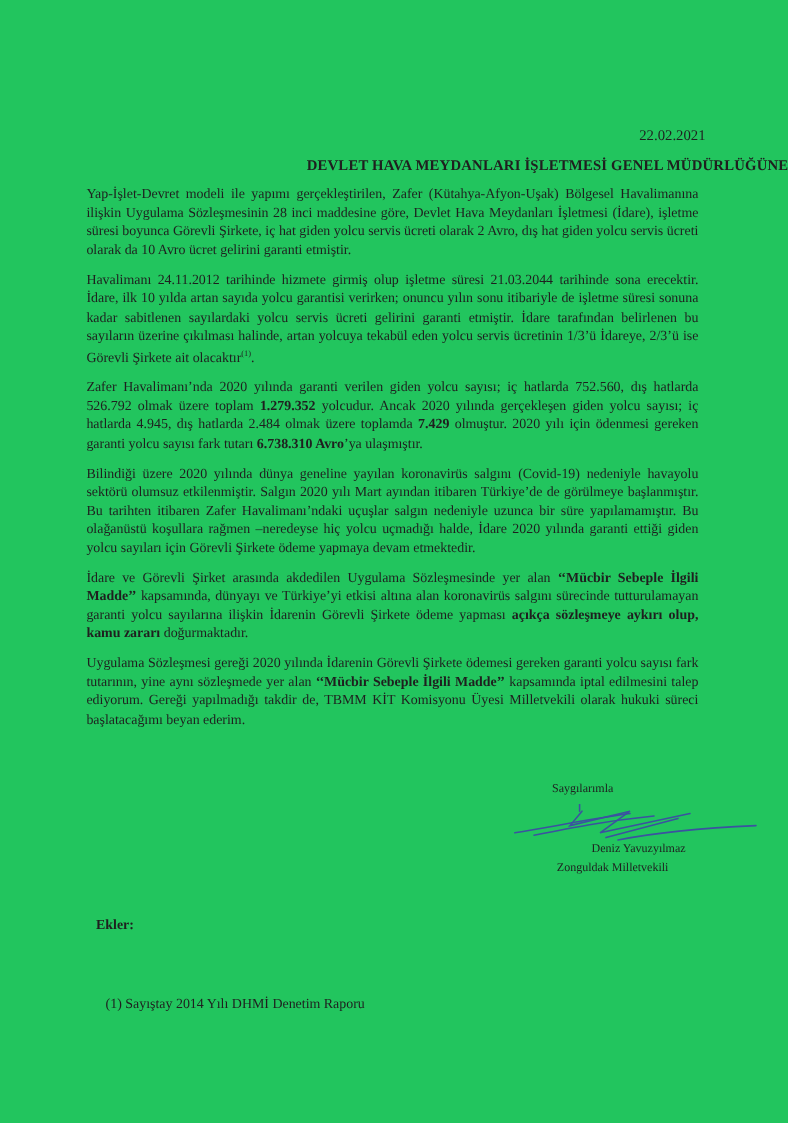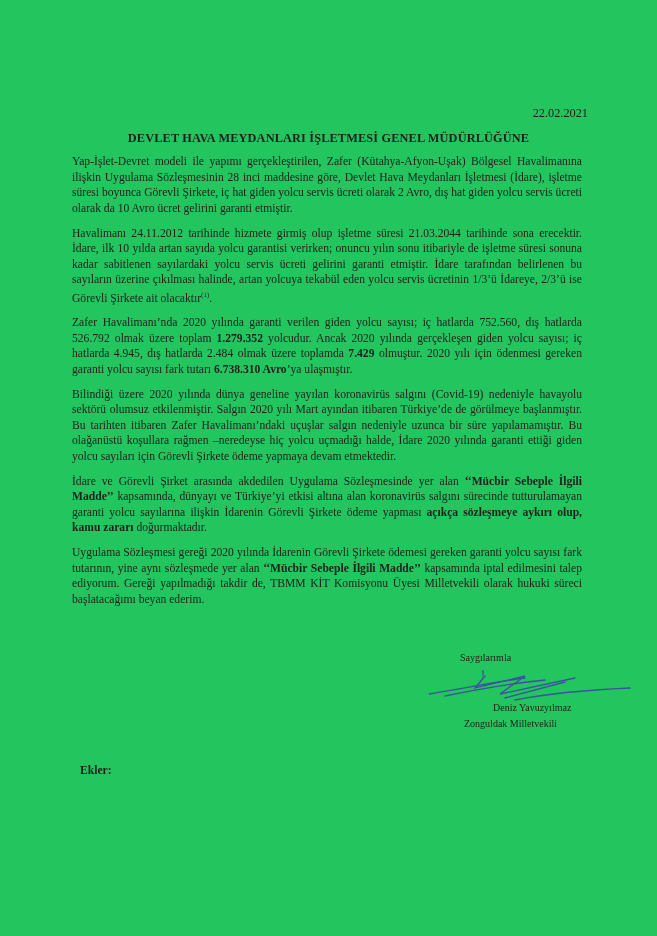--- a/index.html
+++ b/index.html
@@ -1,20 +1,20 @@
 <!DOCTYPE html>
 <html><head>
 <meta charset="utf-8">
 <style>
   html, body { margin: 0; padding: 0; background: #ffffff; }
   body { width: 657px; height: 936px; position: relative; overflow: hidden;
          font-family: "Liberation Serif", "DejaVu Serif", serif; color: #1f1f1f; }
   .page { position: absolute; left: 0; top: 0; width: 657px; height: 936px; background: #22c55e; }
   .date { position: absolute; right: 69px; top: 106px; font-size: 12.3px; }
-  .title { position: absolute; left: 0; width: 657px; top: 131px; text-align: center;
+  .title { position: absolute; left: 0; width: 657px; top: 131px; text-align: right;
            font-weight: bold; font-size: 12.3px; letter-spacing: 0.15px; }
   .body { position: absolute; left: 72px; width: 510px; top: 154px; }
   .para { font-size: 11.6px; line-height: 15.5px; text-align: justify; margin: 0 0 9.5px 0; }
   .para b { font-weight: bold; }
   .sign { position: absolute; left: 456px; top: 650px; font-size: 10px; line-height: 15.5px; }
   .sign .greet { margin-left: 4px; }
   .sign .name { position: absolute; left: 8px; top: 50px; white-space: nowrap; margin-left: 29px; }
   .sign .role { position: absolute; left: 8px; top: 66px; white-space: nowrap; }
   .signature { position: absolute; left: 425px; top: 670px; width: 210px; height: 32px; }
   .ekler { position: absolute; left: 80px; top: 764px; font-size: 11.6px; font-weight: bold; text-align: center; }
@@ -50,13 +50,14 @@
       <path d="M20 26 C50 20, 80 14, 120 10"></path>
       <path d="M60 6 L50 18 L100 6 L75 24 L150 8"></path>
       <path d="M90 30 C120 24, 160 20, 205 18"></path>
       <path d="M80 28 L140 12"></path>
       <path d="M58 0 L58 6"></path>
     </g>
   </svg>
 
   <div class="ekler">Ekler:</div>
 
+  <div class="footnote">(1)  Sayıştay 2014 Yılı DHMİ Denetim Raporu</div>
 </div>
 
 </body></html>

